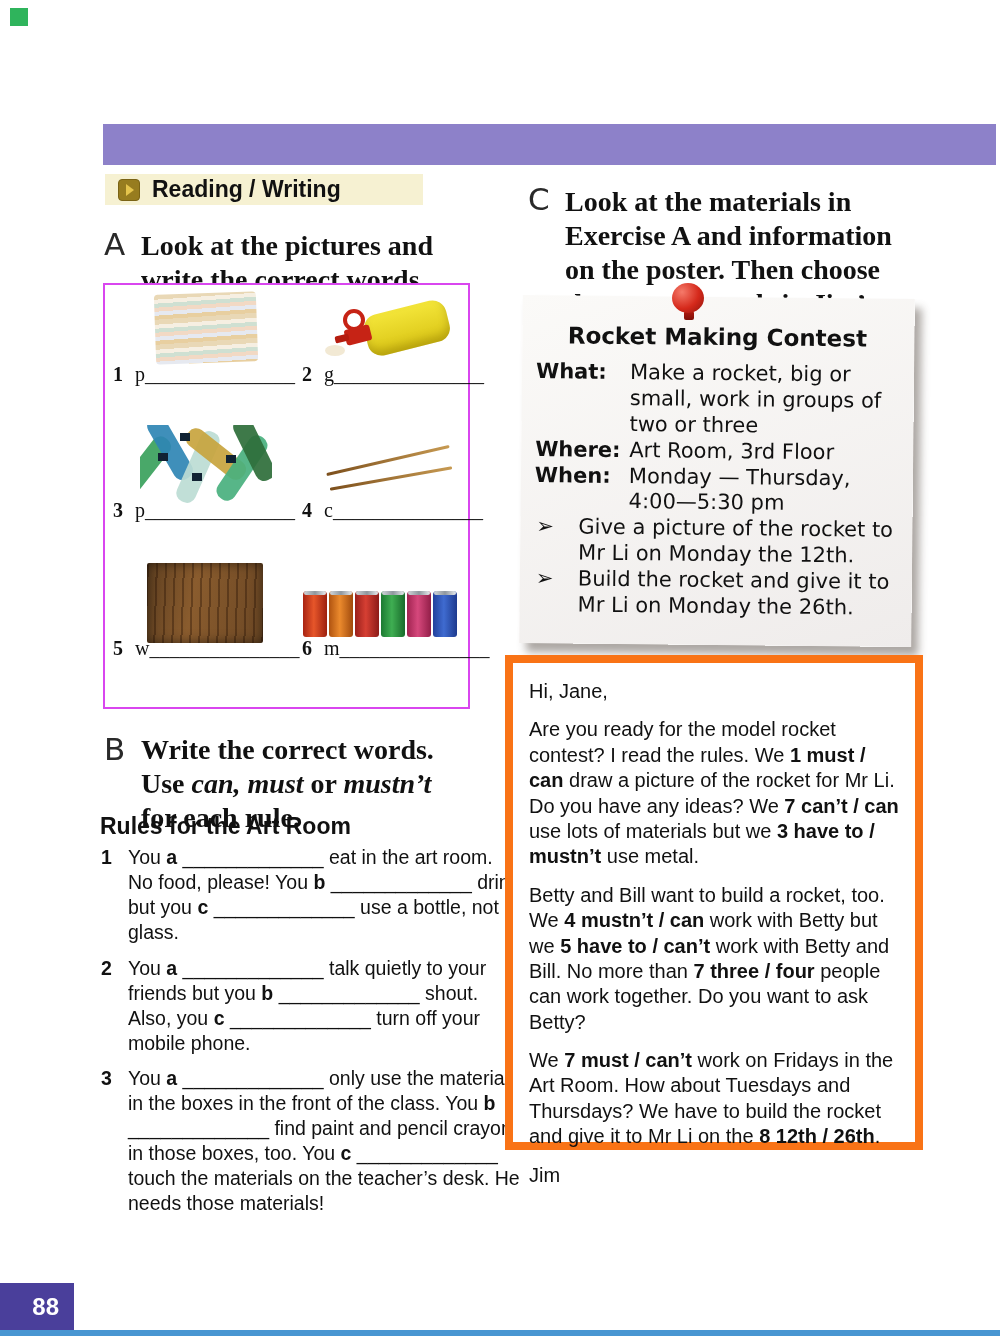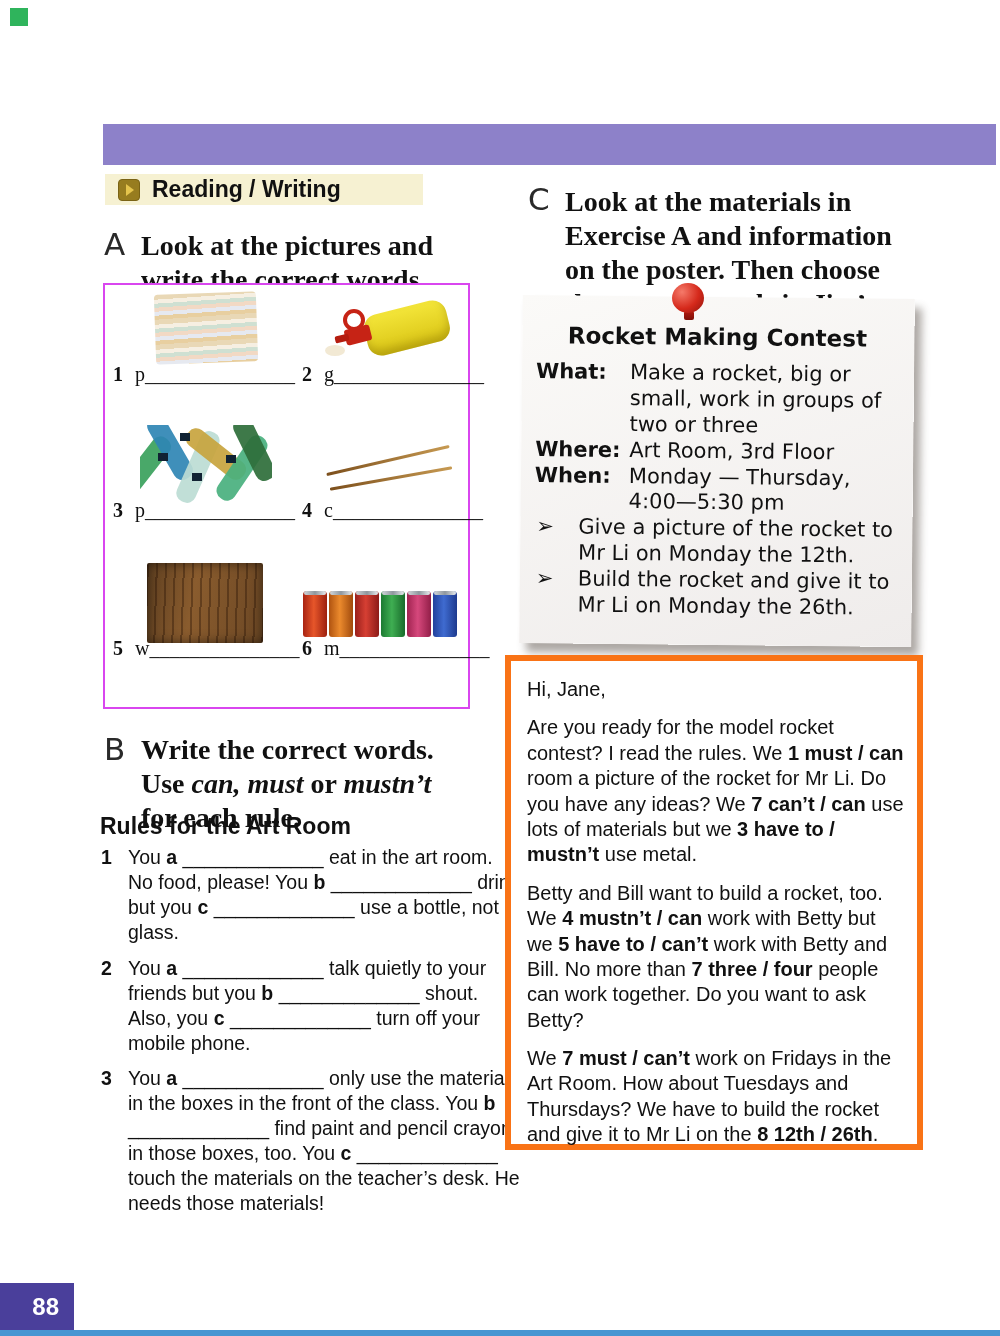--- a/index.html
+++ b/index.html
@@ -119,21 +119,21 @@
   .pmark { width:42px; flex:none; padding-left:2px; }
   .ptext { flex:1; }
   .pushpin { position:absolute; left:672px; top:283px; width:34px; height:40px; z-index:5; }
   .pushpin .head { position:absolute; left:0; top:0; width:32px; height:30px; border-radius:50%;
     background:radial-gradient(circle at 10px 9px,#f57a6a,#d5291b 55%,#8e130c); }
   .pushpin .neck { position:absolute; left:12px; top:28px; width:10px; height:9px;
     background:linear-gradient(#b21a0f,#7d0f08); border-radius:2px; }
 
   
   .email { position:absolute; left:505px; top:655px; width:418px; height:495px;
-    border:6px solid #f97316; background:#fff; box-sizing:border-box;
+    border:8px solid #f97316; background:#fff; box-sizing:border-box;
     padding:16px 12px 12px 16px; font-size:20px; line-height:1.27; }
   .email p { margin:0 0 13px 0; }
 
   
   .pagebox { position:absolute; left:0; top:1283px; width:74px; height:47px; background:#4a3f9b;
     color:#fff; font-weight:700; font-size:24px; display:flex; align-items:center;
     justify-content:flex-end; padding-right:15px; box-sizing:border-box; }
   .bottom-strip { position:absolute; left:0; top:1330px; width:1000px; height:6px; background:#4896d2; }
 </style>
 </head>
@@ -253,19 +253,20 @@
     <span class="ptext">Build the rocket and give it to Mr Li on Monday the 26th.</span>
   </div>
 </div>
 <div class="pushpin">
   <span class="neck"></span>
     <span class="head"></span>
 </div>
 
 <div class="email">
   <p><span>Hi, Jane,</span></p>
-  <p><span>Are you ready for the model rocket contest? I read the rules. We </span><span class="b">1 must / can</span><span>  room a picture of the rocket for Mr Li. Do you have any ideas? We </span><span class="b">7 can’t / can</span><span> use lots of materials but we </span><span class="b">3 have to / mustn’t</span><span>  use metal.</span></p>
+  <p><span>Are you ready for the model rocket contest? I read the rules. We </span><span class="b">1 must / can</span><span>  draw a picture of the rocket for Mr Li. Do you have any ideas? We </span><span class="b">7 can’t / can</span><span> use lots of materials but we </span><span class="b">3 have to / mustn’t</span><span>  use metal.</span></p>
   <p><span>Betty and Bill want to build a rocket, too. We </span><span class="b">4 mustn’t / can</span><span>  work with Betty but we </span><span class="b">5 have to / can’t</span><span>  work with Betty and Bill. No more than </span><span class="b">7 three / four</span><span> people can work together. Do you want to ask Betty?</span></p>
   <p><span>We </span><span class="b">7 must / can’t</span><span>  work on Fridays in the Art Room. How about Tuesdays and Thursdays? We have to build the rocket and give it to Mr Li on the </span><span class="b">8 12th / 26th</span><span>.</span></p>
+  <p><span>Jim</span></p>
 </div>
 
 <div class="pagebox">88</div>
 <div class="bottom-strip"></div>
 
 </body></html>

